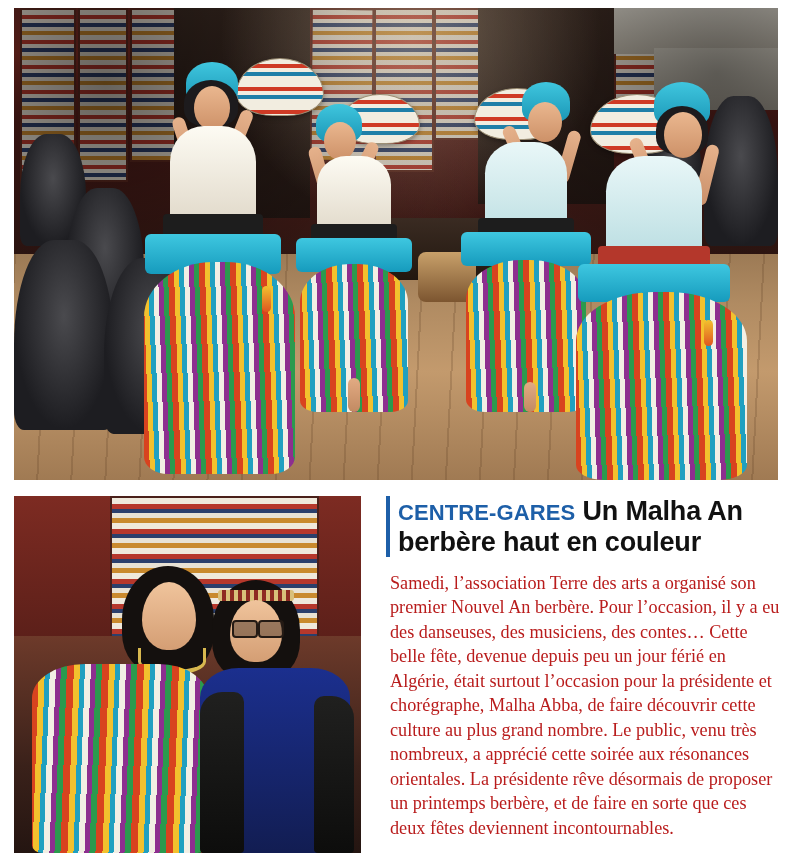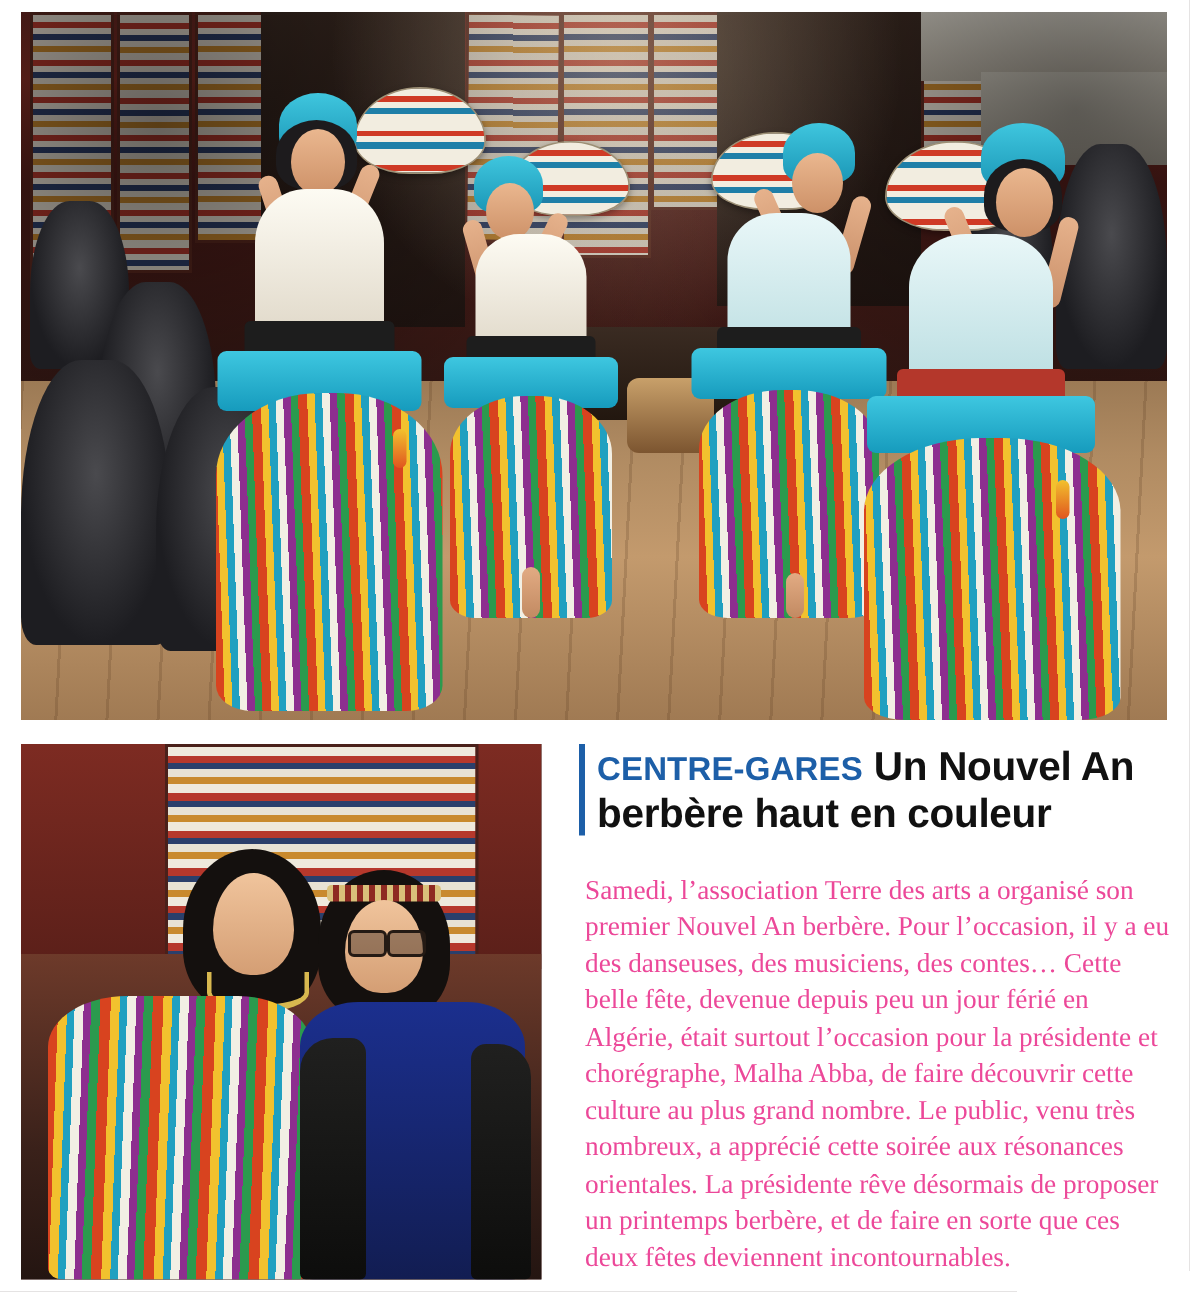--- a/index.html
+++ b/index.html
@@ -275,26 +275,26 @@
     color: #111111;
     letter-spacing: -0.2px;
   }
   .kicker {
     color: #1d5fa8;
     font-weight: bold;
     font-size: 22px;
     letter-spacing: 0.1px;
   }
   .body-text {
-    margin: 24px 0 0 0;
+    margin: 14px 0 0 0;
     padding-left: 4px;
     font-family: "Liberation Serif", serif;
     font-size: 18.2px;
     line-height: 1.345;
-    color: #ec4899;
+    color: #b91c1c;
     text-align: left;
   }
 </style>
 </head>
 <body>
 
 <div class="page">
 
   <div class="top-photo">
     <div class="photo-scene">
@@ -404,18 +404,18 @@
         <div class="bp-glasses" style="left:244px; top:124px; width:22px; height:14px;"></div>
       </div>
       <div class="bp-dress-right"></div>
       <div class="bp-sleeve-black-l"></div>
       <div class="bp-sleeve-black-r"></div>
     </div>
   </div>
 
   <div class="article">
     <div class="headline-block">
-      <h1 class="headline"><span class="kicker">CENTRE-GARES</span> <span>Un Nouvel An berbère haut en couleur</span></h1>
+      <h1 class="headline"><span class="kicker">CENTRE-GARES</span> <span>Un Malha An berbère haut en couleur</span></h1>
     </div>
     <p class="body-text">Samedi, l’association Terre des arts a organisé son premier Nouvel An berbère. Pour l’occasion, il y a eu des danseuses, des musiciens, des contes… Cette belle fête, devenue depuis peu un jour férié en Algérie, était surtout l’occasion pour la présidente et chorégraphe, Malha Abba, de faire découvrir cette culture au plus grand nombre. Le public, venu très nombreux, a apprécié cette soirée aux résonances orientales. La présidente rêve désormais de proposer un printemps berbère, et de faire en sorte que ces deux fêtes deviennent incontournables.</p>
   </div>
 
 </div>
 
 </body></html>

